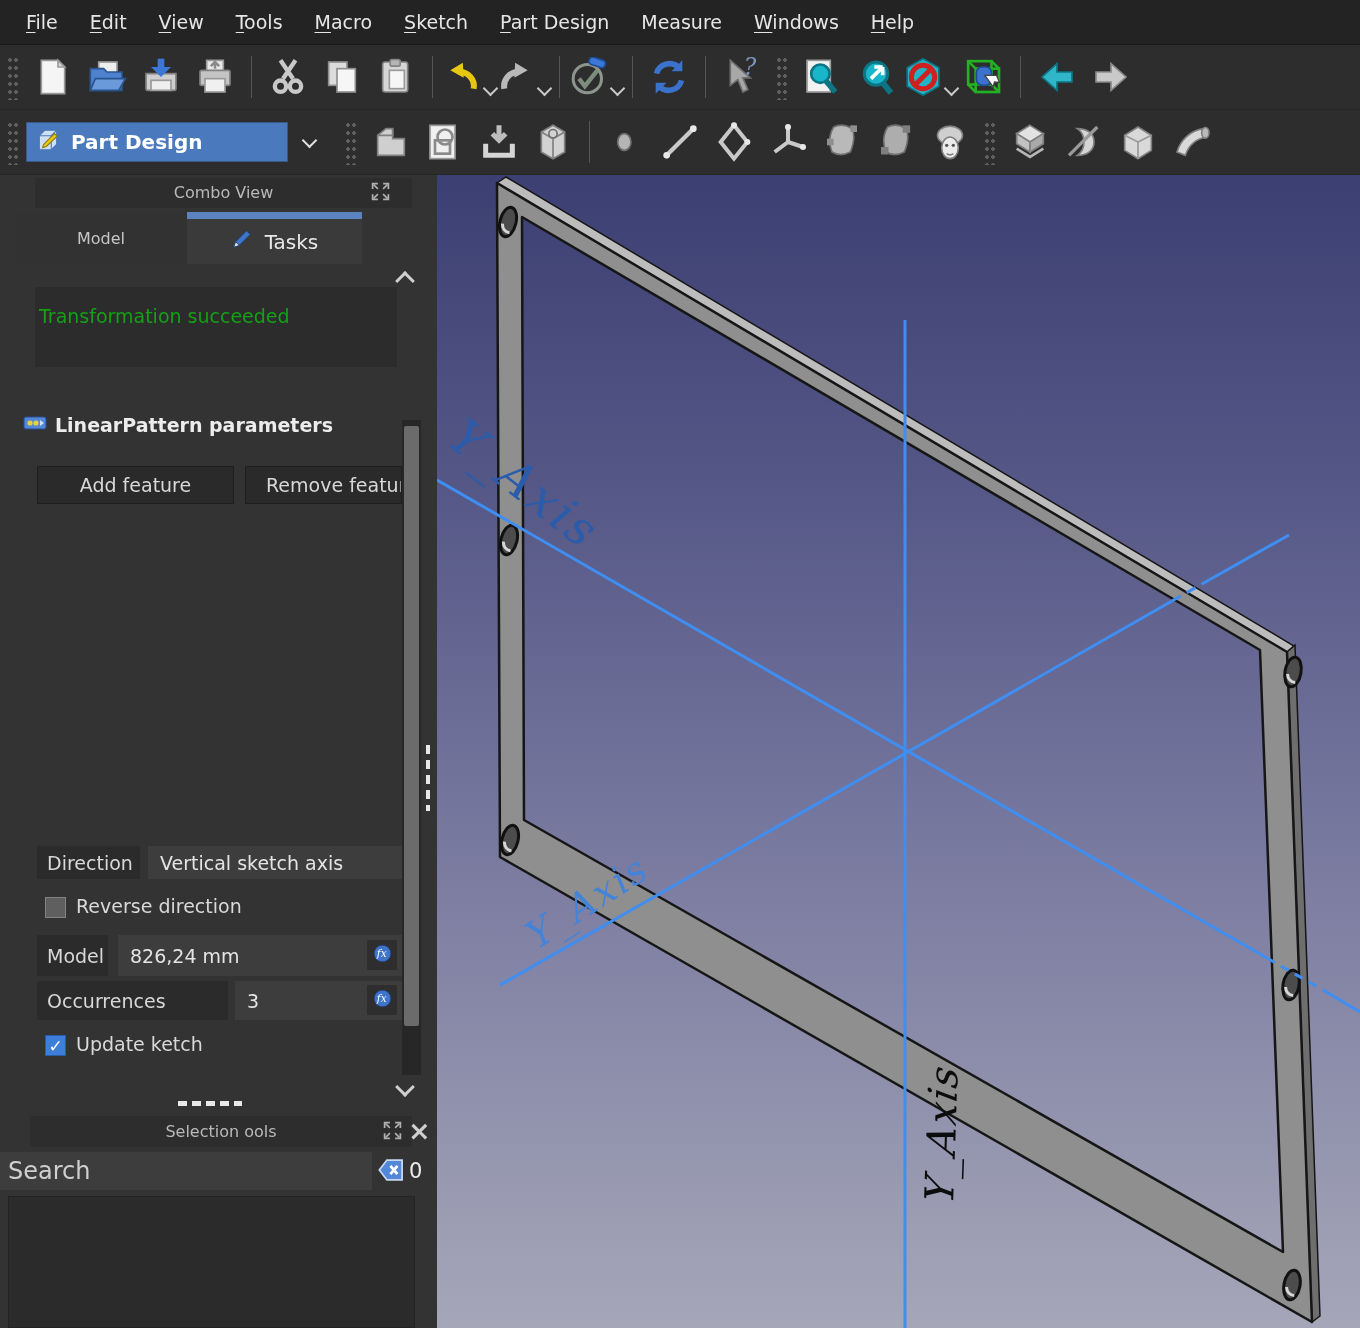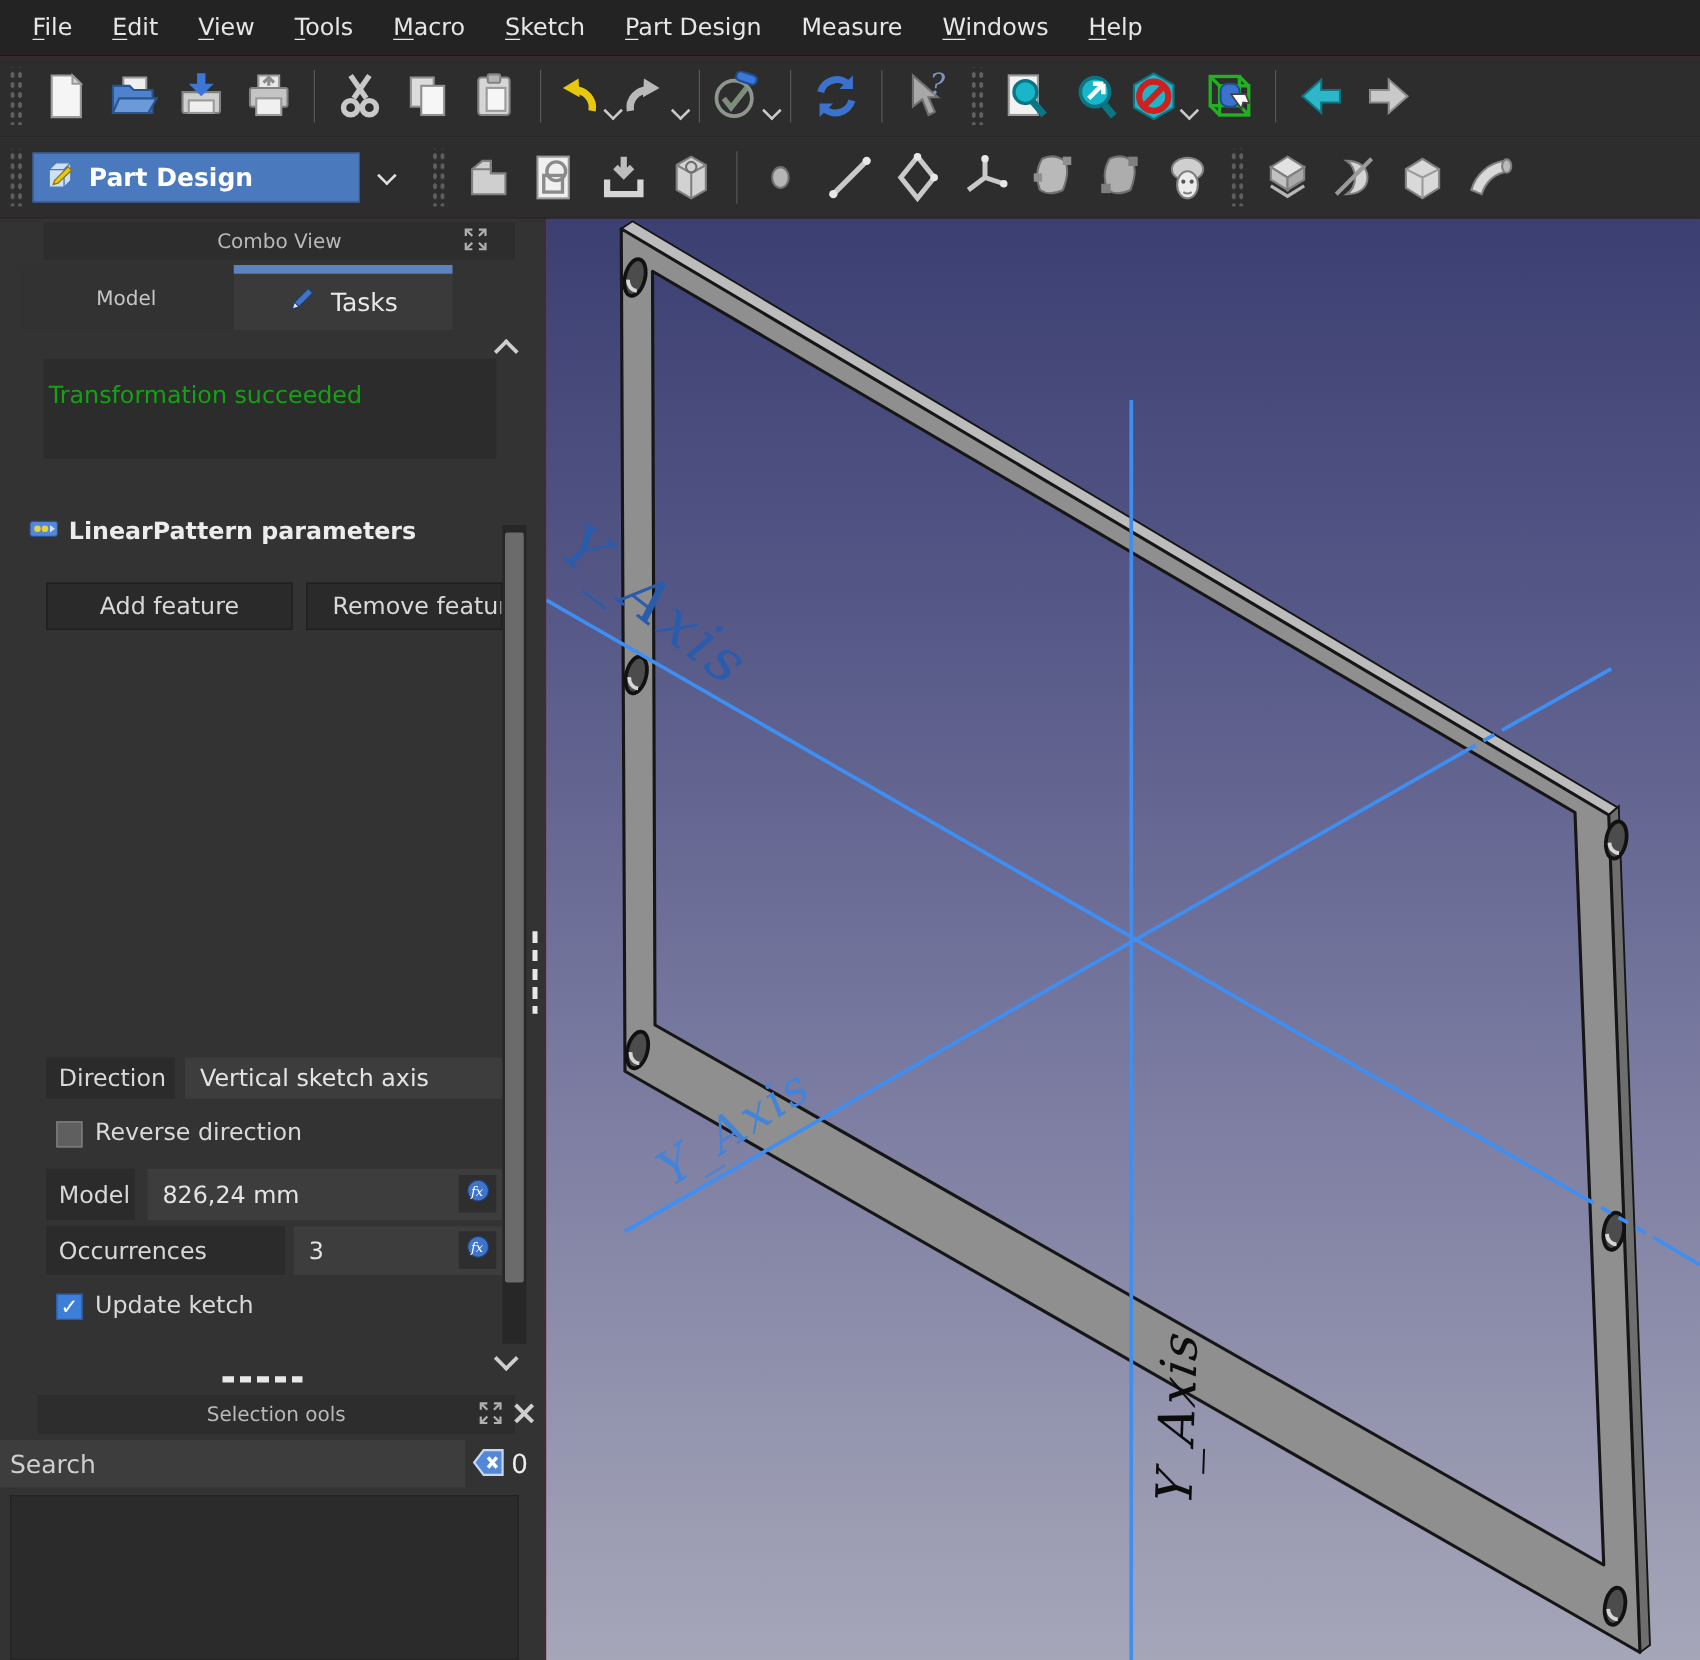--- a/index.html
+++ b/index.html
@@ -90,21 +90,21 @@
   #tasks-scroll-track{position:absolute;left:402px;top:245px;width:19px;height:655px;background:#272727;}
   #tasks-scroll-thumb{position:absolute;left:2px;top:6px;width:15px;height:600px;background:#6b6b6b;border-radius:2px;}
 
   #v-splitter{position:absolute;left:426px;top:570px;width:4px;height:66px;
               background:repeating-linear-gradient(180deg,#e8e8e8 0 9px,transparent 9px 15px);}
   #h-splitter{position:absolute;left:178px;top:926px;width:64px;height:5px;
               background:repeating-linear-gradient(90deg,#e8e8e8 0 9px,transparent 9px 14px);}
 
   #selection-header{left:30px;top:941px;width:382px;height:31px;line-height:31px;}
   #search-input{position:absolute;left:0;top:977px;width:372px;height:38px;background:#3d3d3d;border:none;
-                color:#d5d5d5;font-size:20px;font-family:inherit;padding:0 0 0 8px;box-sizing:border-box;outline:none;}
+                color:#d5d5d5;font-size:24px;font-family:inherit;padding:0 0 0 8px;box-sizing:border-box;outline:none;}
   #search-input::placeholder{color:#cfcfcf;opacity:1;}
   #clear-search-btn{position:absolute;left:377px;top:981px;background:none;border:none;padding:0;}
   #search-count{position:absolute;left:409px;top:977px;height:38px;line-height:38px;font-size:21px;color:#ececec;}
   #selection-list{position:absolute;left:8px;top:1021px;width:407px;height:132px;background:#2b2b2b;border:1px solid #232323;box-sizing:border-box;}
 
   
   #viewport{position:absolute;left:437px;top:175px;width:923px;height:1153px;
             background:linear-gradient(180deg,#3c3f72 0%,#565887 28%,#75769d 55%,#a6a6b9 100%);}
   #viewport svg{position:absolute;left:0;top:0;}
 </style>

